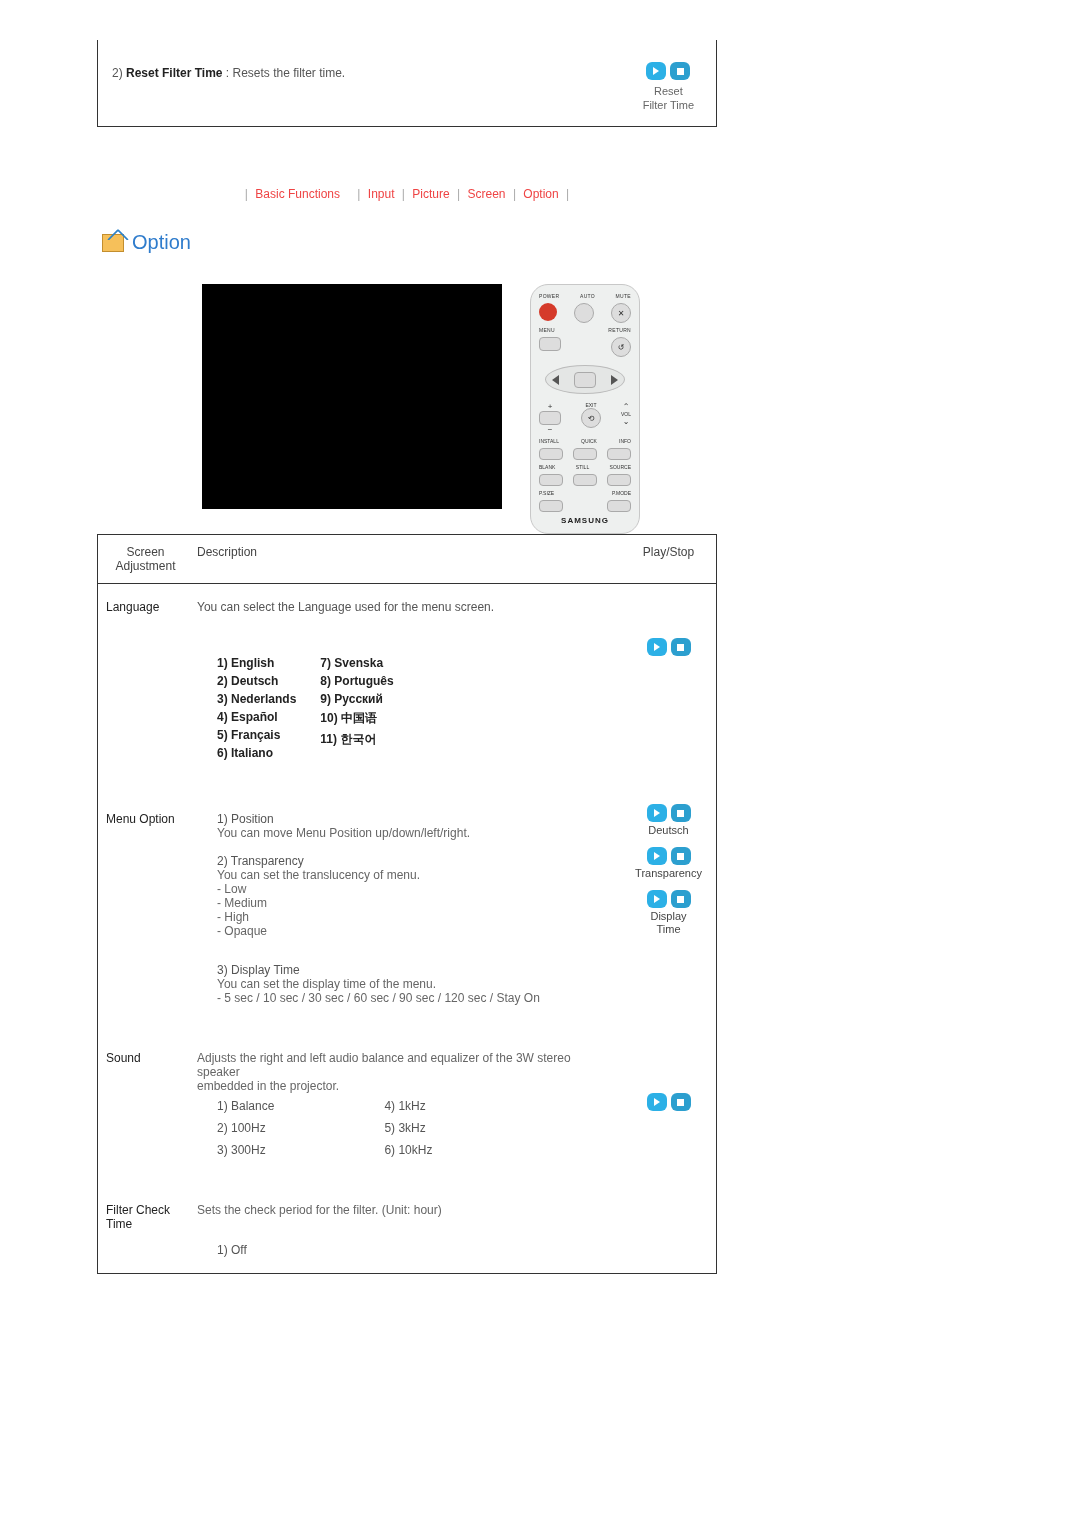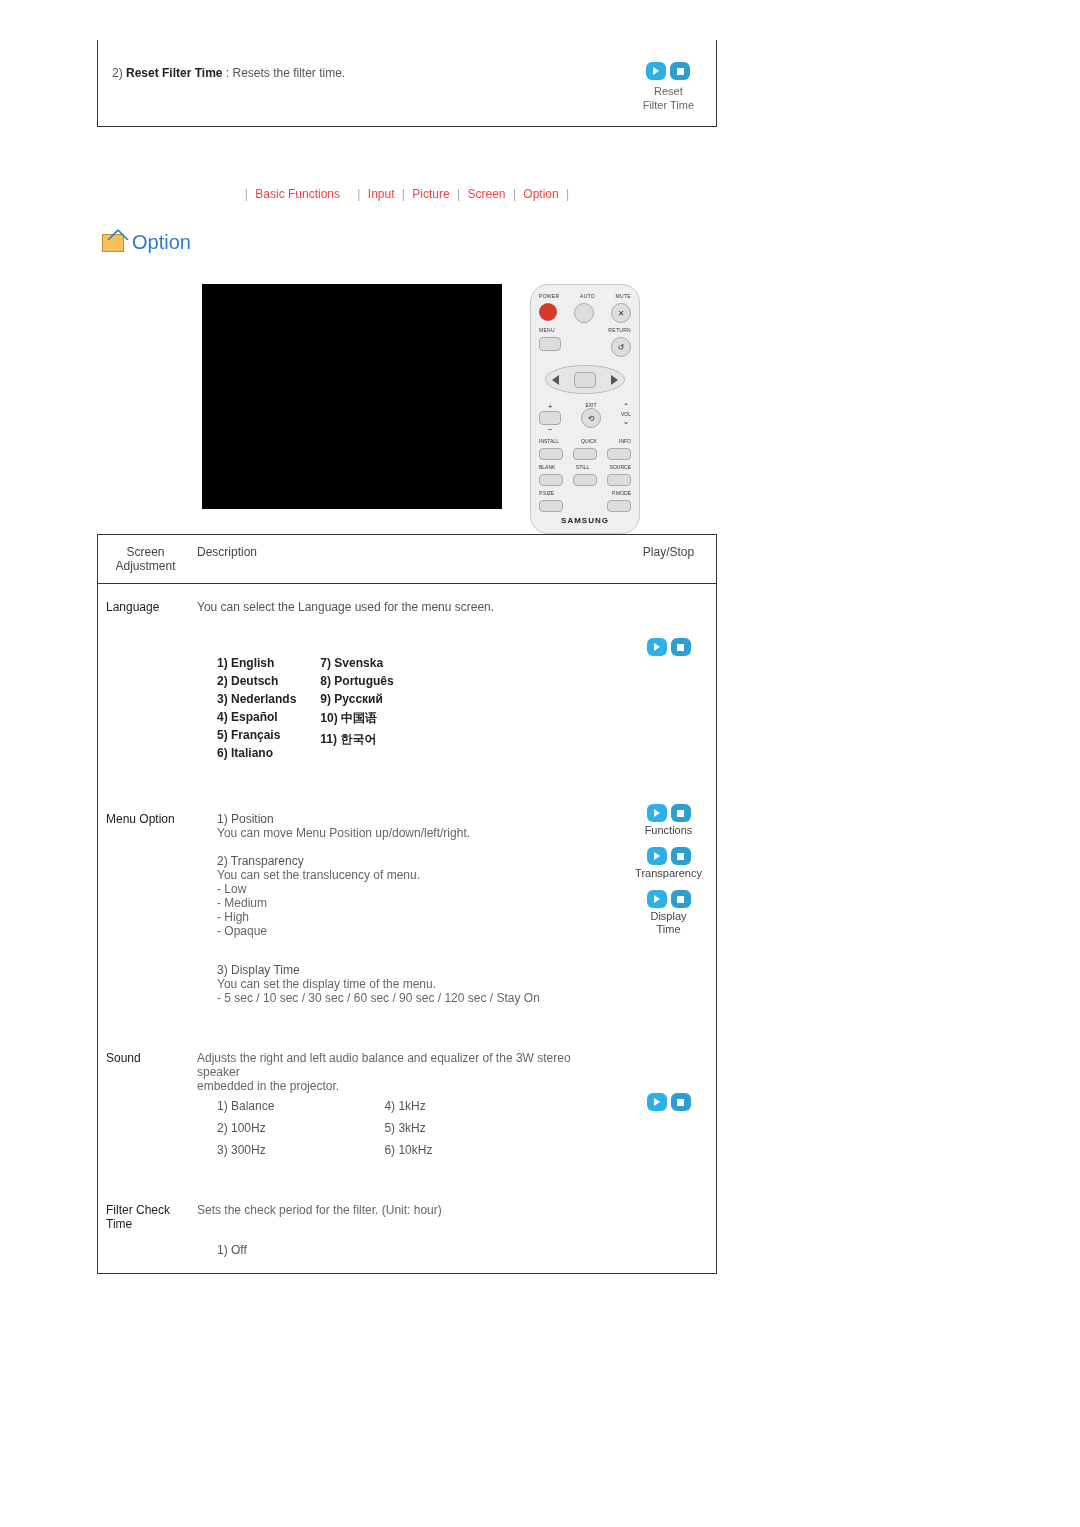--- a/index.html
+++ b/index.html
@@ -345,21 +345,21 @@
         <div class="col3 ps-stack">
           <div class="row">
             <div class="play-stop-icons">
               <span class="pill play">
                   <span class="tri"></span>
                 </span>
               <span class="pill stop">
                   <span class="sq"></span>
                 </span>
             </div>
-            <div class="cap">Functions</div>
+            <div class="cap">Deutsch</div>
           </div>
           <div class="row">
             <div class="play-stop-icons">
               <span class="pill play">
                   <span class="tri"></span>
                 </span>
               <span class="pill stop">
                   <span class="sq"></span>
                 </span>
             </div>

